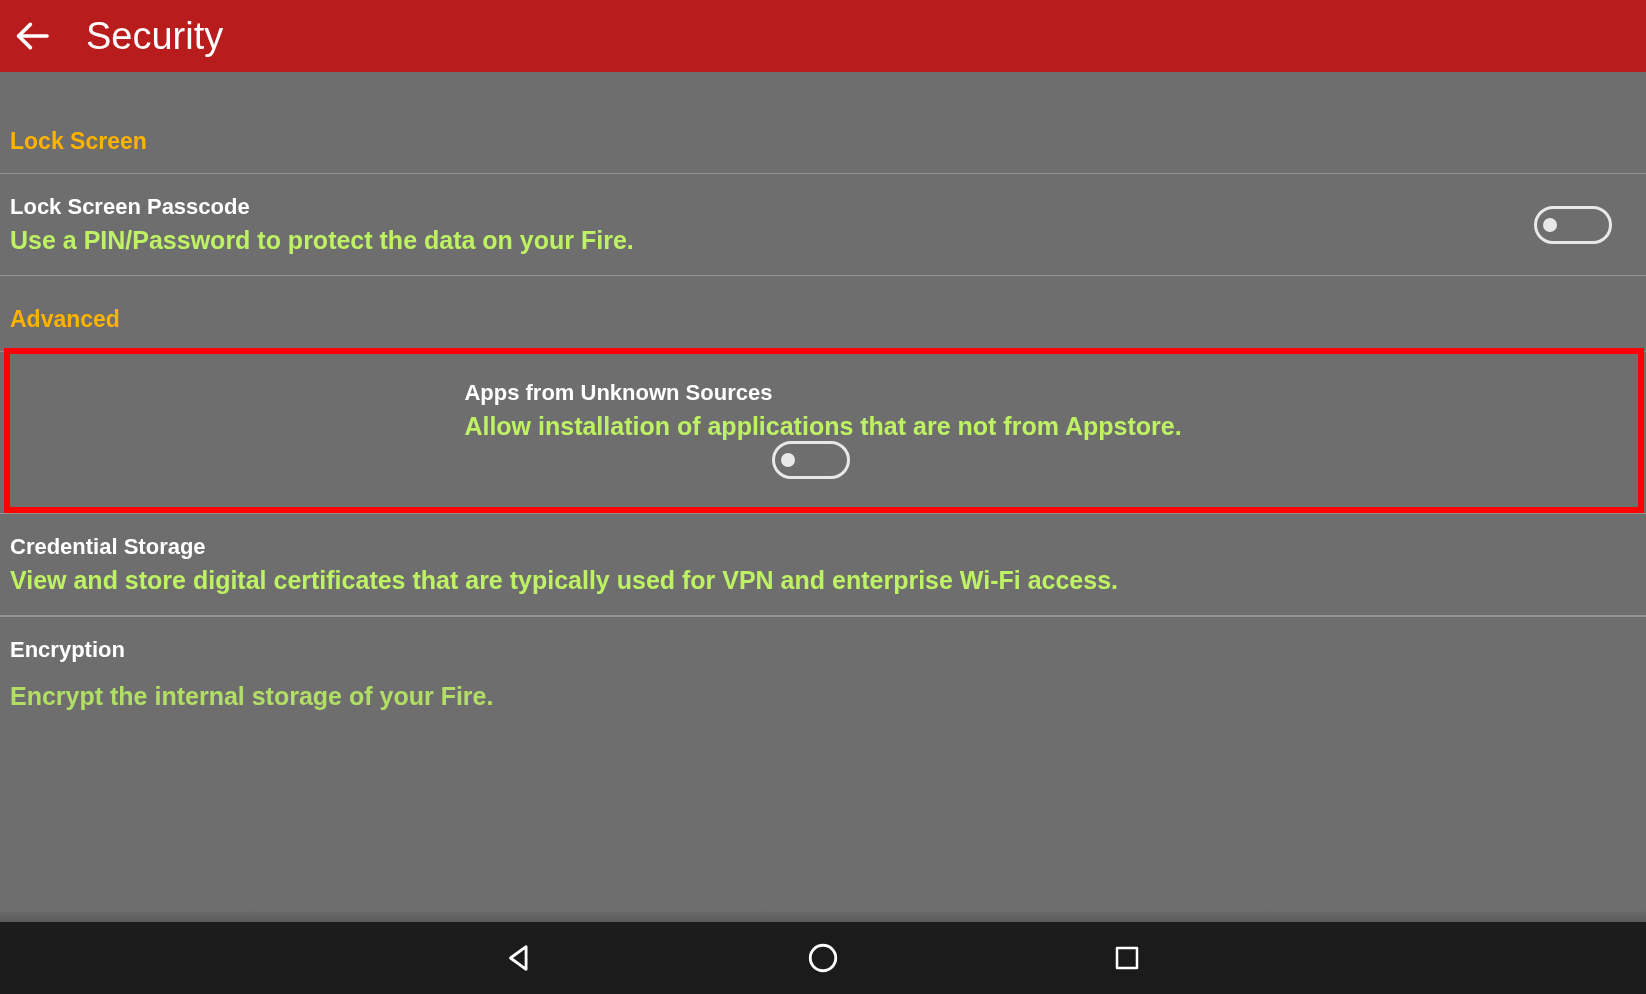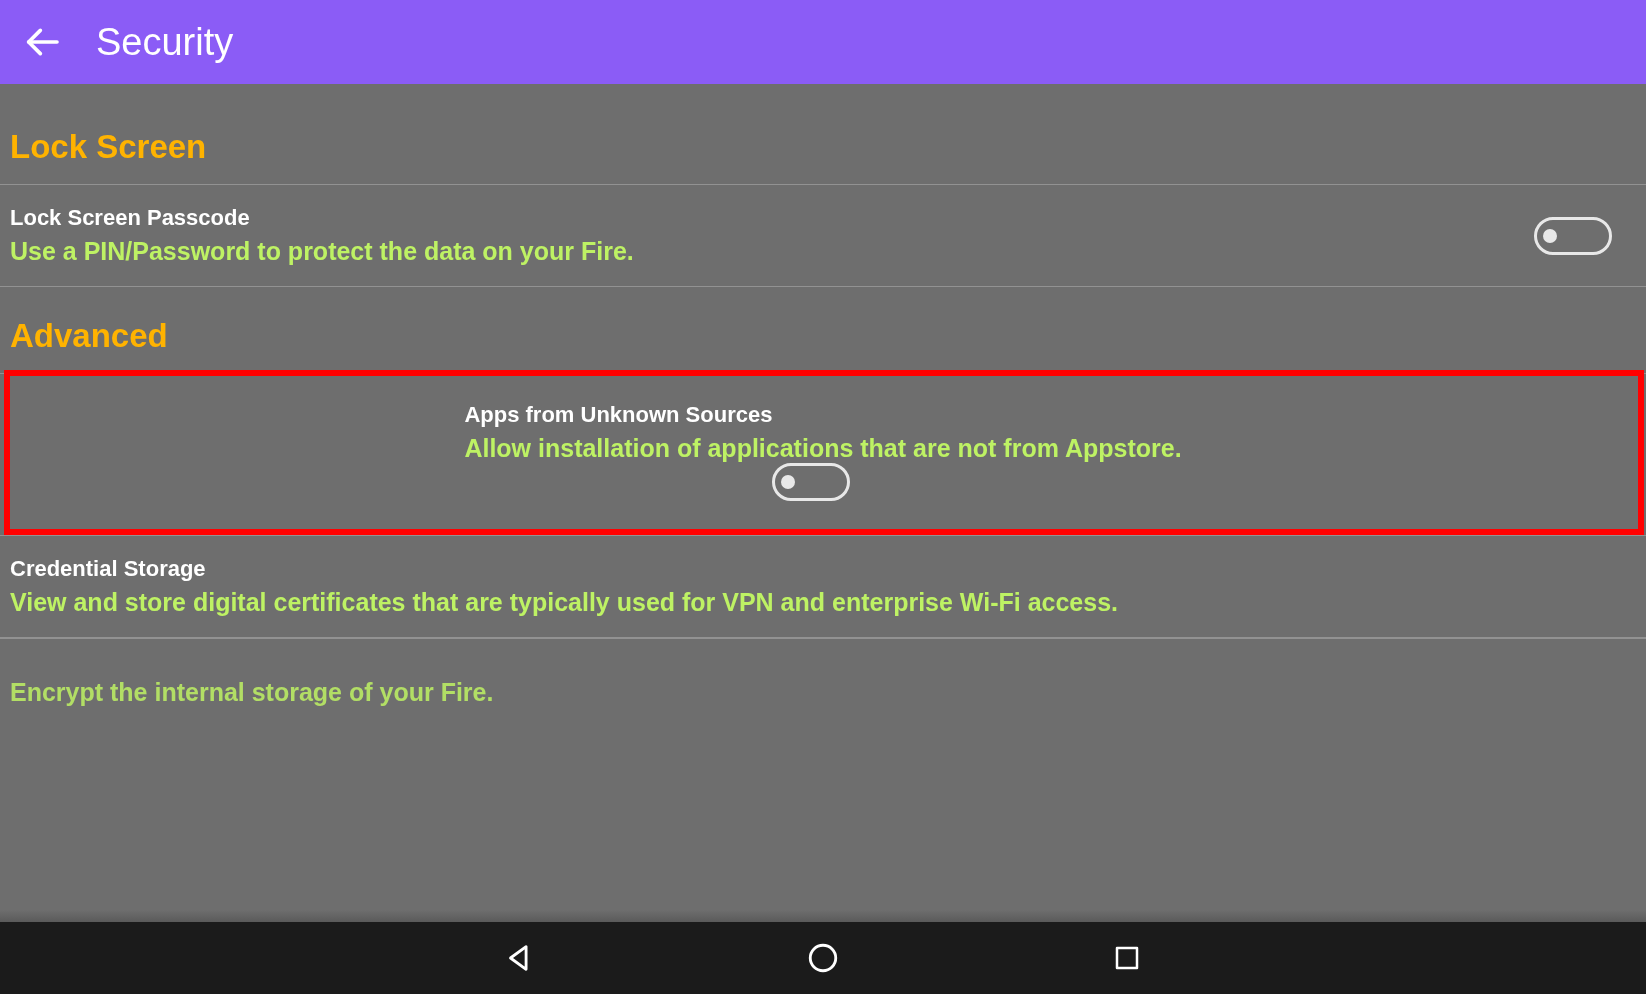--- a/index.html
+++ b/index.html
@@ -6,25 +6,25 @@
     margin: 0;
     padding: 0;
     width: 1646px;
     height: 994px;
     background: #6e6e6e;
     font-family: "Amazon Ember", "Helvetica Neue", Arial, sans-serif;
     overflow: hidden;
     color: #fff;
   }
   .header {
-    background: #8b5cf6;
-    height: 84px;
-    display: flex;
-    align-items: center;
-    padding-left: 14px;
+    background: #b91c1c;
+    height: 72px;
+    display: flex;
+    align-items: center;
+    padding-left: 4px;
   }
   .back-btn {
     width: 56px;
     height: 56px;
     display: flex;
     align-items: center;
     justify-content: center;
     cursor: pointer;
   }
   .header-title {
@@ -36,21 +36,21 @@
   .content {
     position: absolute;
     top: 84px;
     bottom: 72px;
     left: 0;
     right: 0;
     overflow: hidden;
   }
   .section-header {
     color: #ffb300;
-    font-size: 33px;
+    font-size: 23px;
     font-weight: 700;
     padding: 44px 10px 18px 10px;
   }
   .divider {
     height: 1px;
     background: rgba(255,255,255,0.25);
     margin: 0;
   }
   .row {
     display: flex;
@@ -181,20 +181,21 @@
       <div class="row-title">Credential Storage</div>
       <div class="row-sub">View and store digital certificates that are typically used for VPN and enterprise Wi-Fi access.</div>
     </div>
   </div>
   <div class="divider"></div>
 
   <div class="divider"></div>
 
   <div class="row" style="padding-bottom:0;">
     <div class="row-text">
+      <div class="row-title">Encryption</div>
       <div class="row-sub" style="opacity:0.85;margin-top:19px;">Encrypt the internal storage of your Fire.</div>
     </div>
   </div>
 
 </div>
 
 <div class="fade-bottom"></div>
 
 <div class="navbar">
   <div class="nav-btn">

